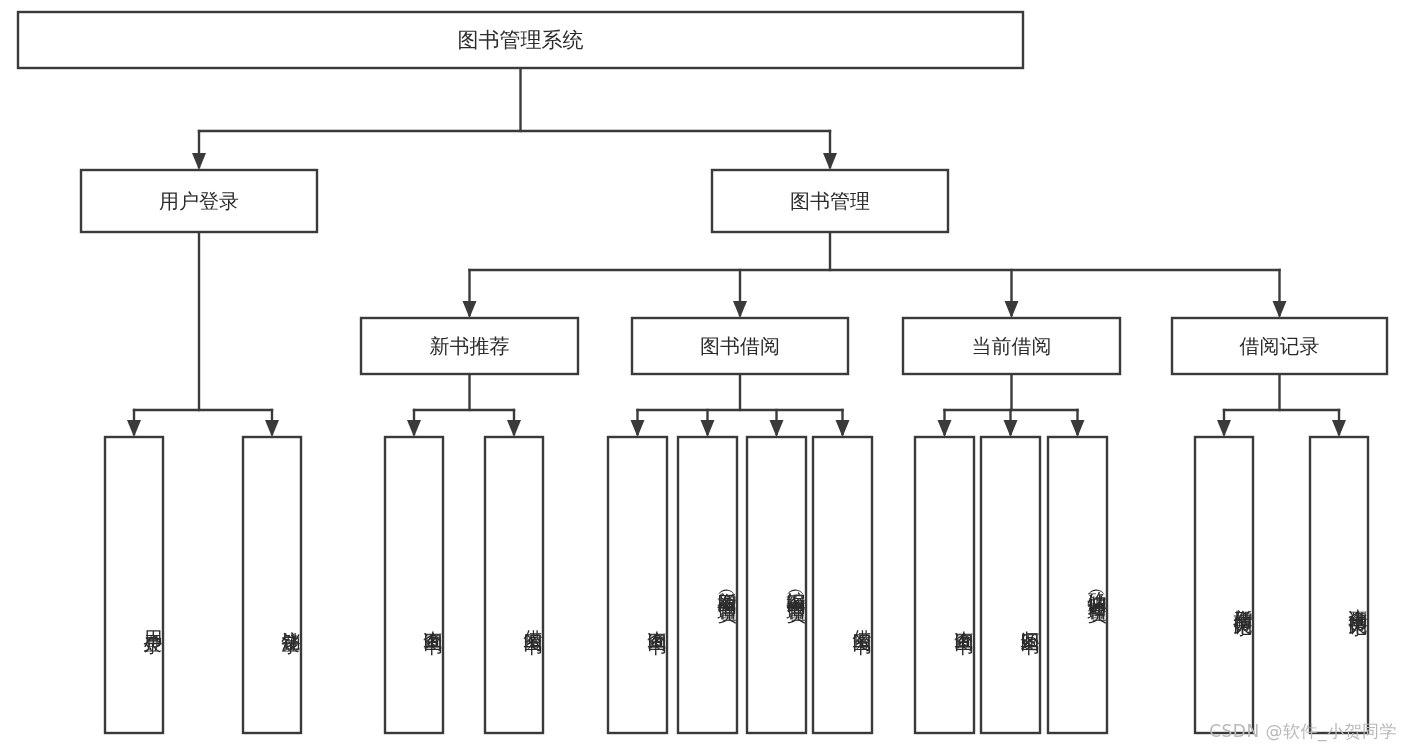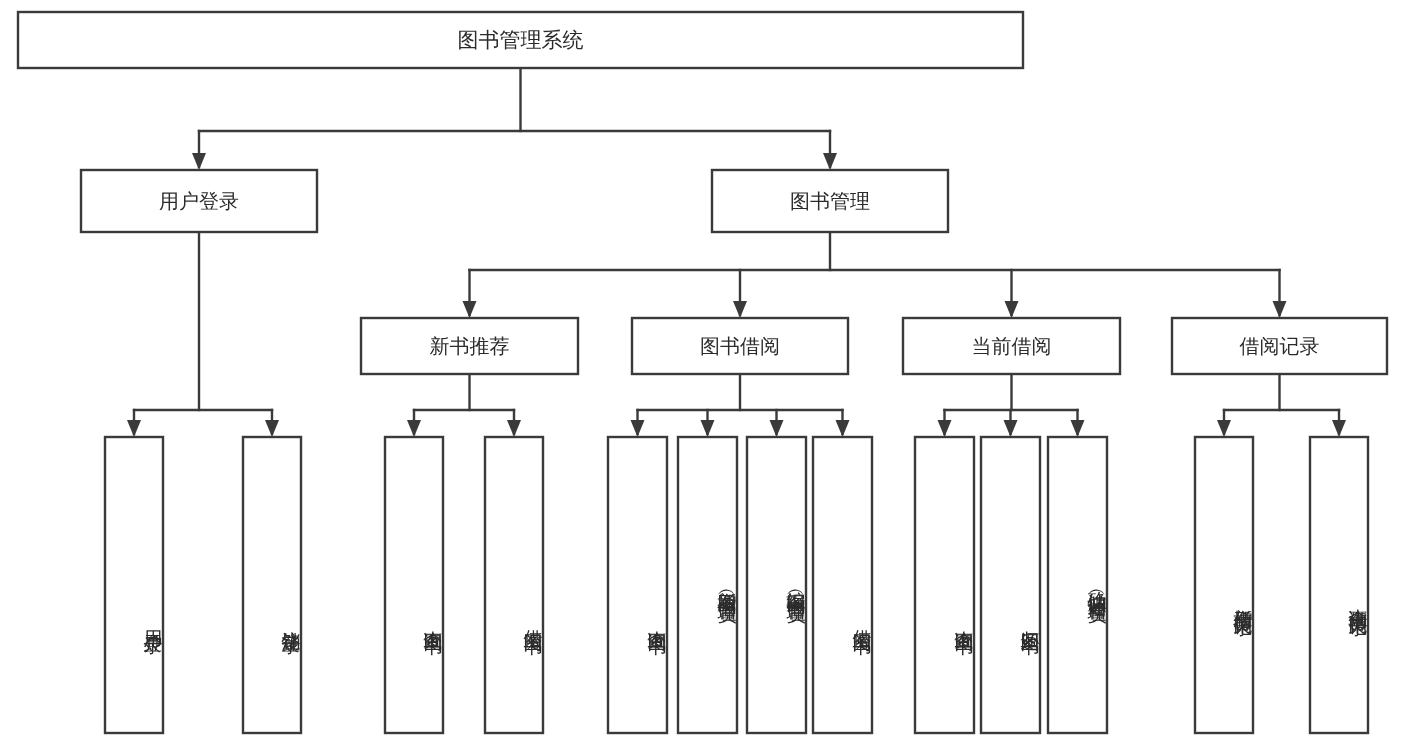--- a/index.html
+++ b/index.html
@@ -205,14 +205,15 @@
         <span>确认归还（管理员）</span>
       </div>
       <div class="leaf-label" style="left: 1195px; top: 445px; width: 58px; height: 280px;">
         <span style="margin-top: 28px;">新增借阅记录</span>
       </div>
       <div class="leaf-label" style="left: 1310px; top: 445px; width: 58px; height: 280px;">
         <span style="margin-top: 28px;">查询借阅记录</span>
       </div>
     </div>
 
+  <div class="watermark">CSDN @软件_小贺同学</div>
 
 </div>
 
 </body></html>

